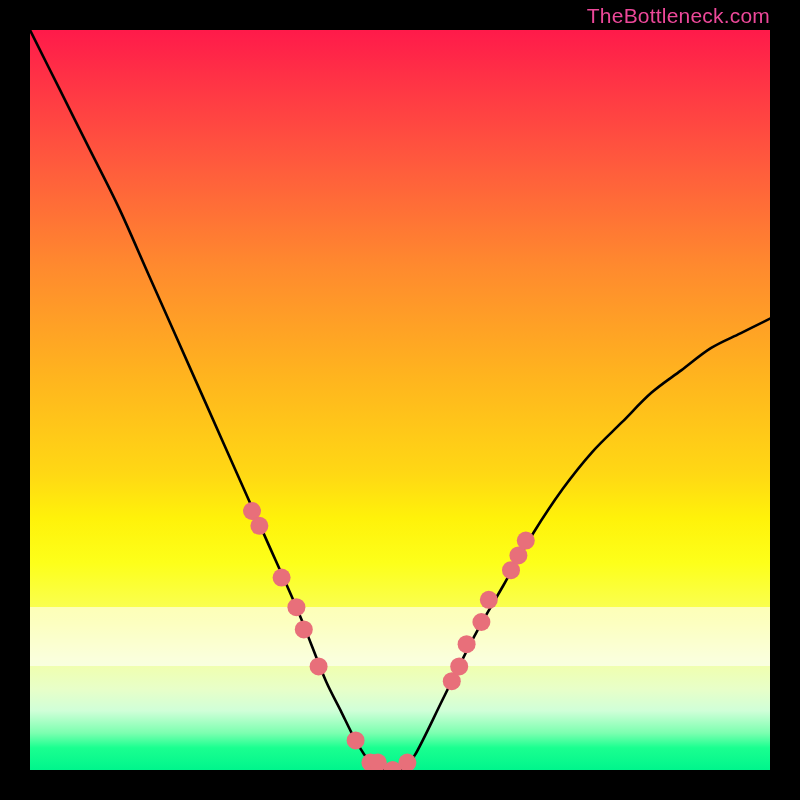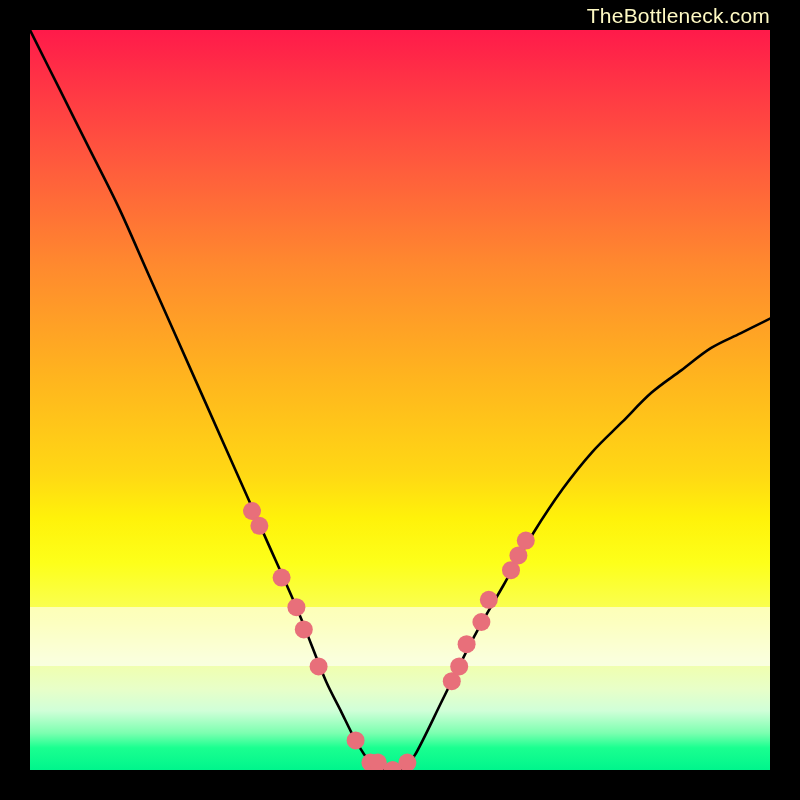--- a/index.html
+++ b/index.html
@@ -45,21 +45,21 @@
   .white-band {
     position: absolute;
     left: 0;
     right: 0;
     background: rgba(255,255,255,0.60);
   }
   .watermark {
     position: absolute;
     top: 4px;
     right: 30px;
-    color: #fef9c3;
+    color: #ec4899;
     font-size: 21px;
     font-weight: 500;
     letter-spacing: 0.2px;
     user-select: none;
   }
   svg {
     position: absolute;
     left: 0;
     top: 0;
   }

